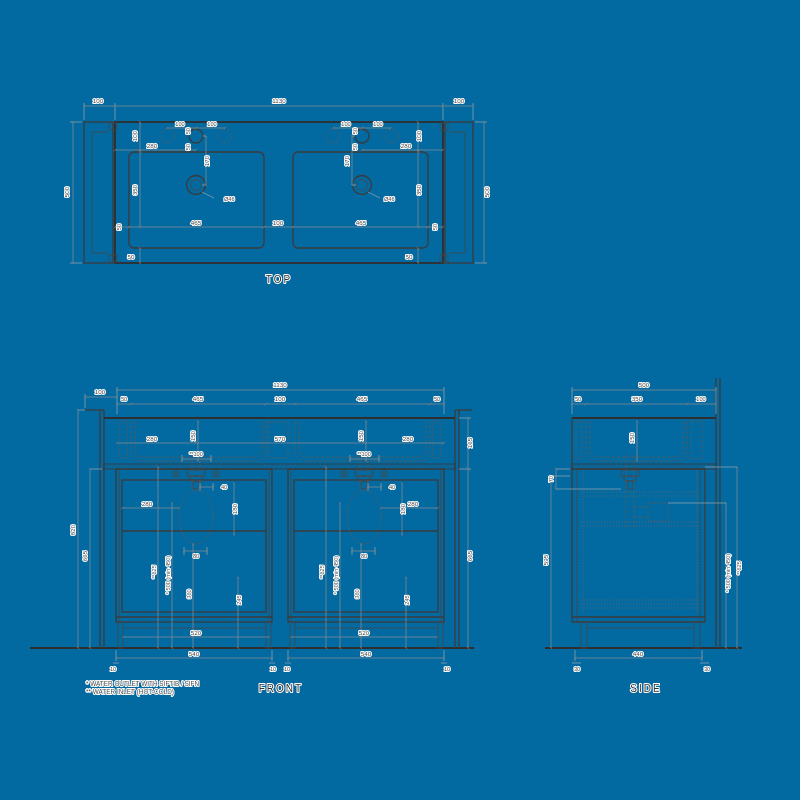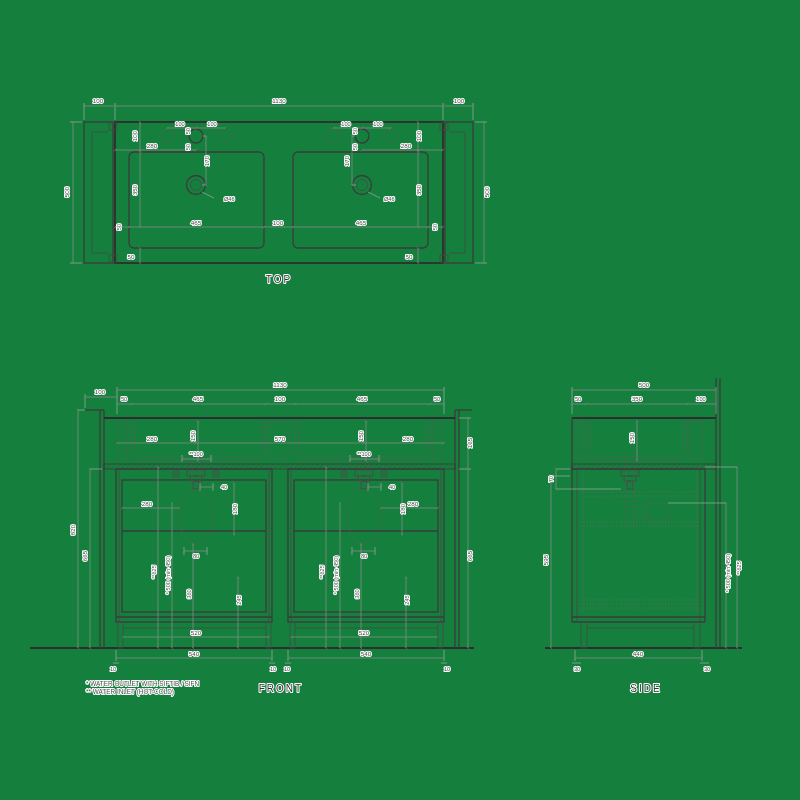--- a/index.html
+++ b/index.html
@@ -1,16 +1,16 @@
 <!DOCTYPE html>
 <html><head>
 <meta charset="utf-8">
 <style>
   html,body{margin:0;padding:0;background:#ffffff;}
-  .page{position:relative;width:800px;height:800px;background:#15803d;overflow:hidden;
+  .page{position:relative;width:800px;height:800px;background:#0369a1;overflow:hidden;
         font-family:"Liberation Sans",sans-serif;}
   svg{position:absolute;left:0;top:0;}
   .s1{stroke:#3b3b3b;stroke-width:1.3;fill:none;}
   .s2{stroke:#474747;stroke-width:0.8;fill:none;}
   .s3{stroke:#2e2e2e;stroke-width:1.8;fill:none;}
   .dim{stroke:#8f8f8f;stroke-width:0.7;fill:none;marker-start:url(#tk);marker-end:url(#tk);}
   .ext{stroke:#b5b5b5;stroke-width:0.6;fill:none;}
   .dsh{stroke:#5a5a5a;stroke-width:0.8;fill:none;stroke-dasharray:3 2;}
   .dot{stroke:#6a6a6a;stroke-width:0.7;fill:none;stroke-dasharray:1.2 1.7;}
   text{font-family:"Liberation Sans",sans-serif;fill:#4a4a4a;font-size:6.2px;text-anchor:middle;

